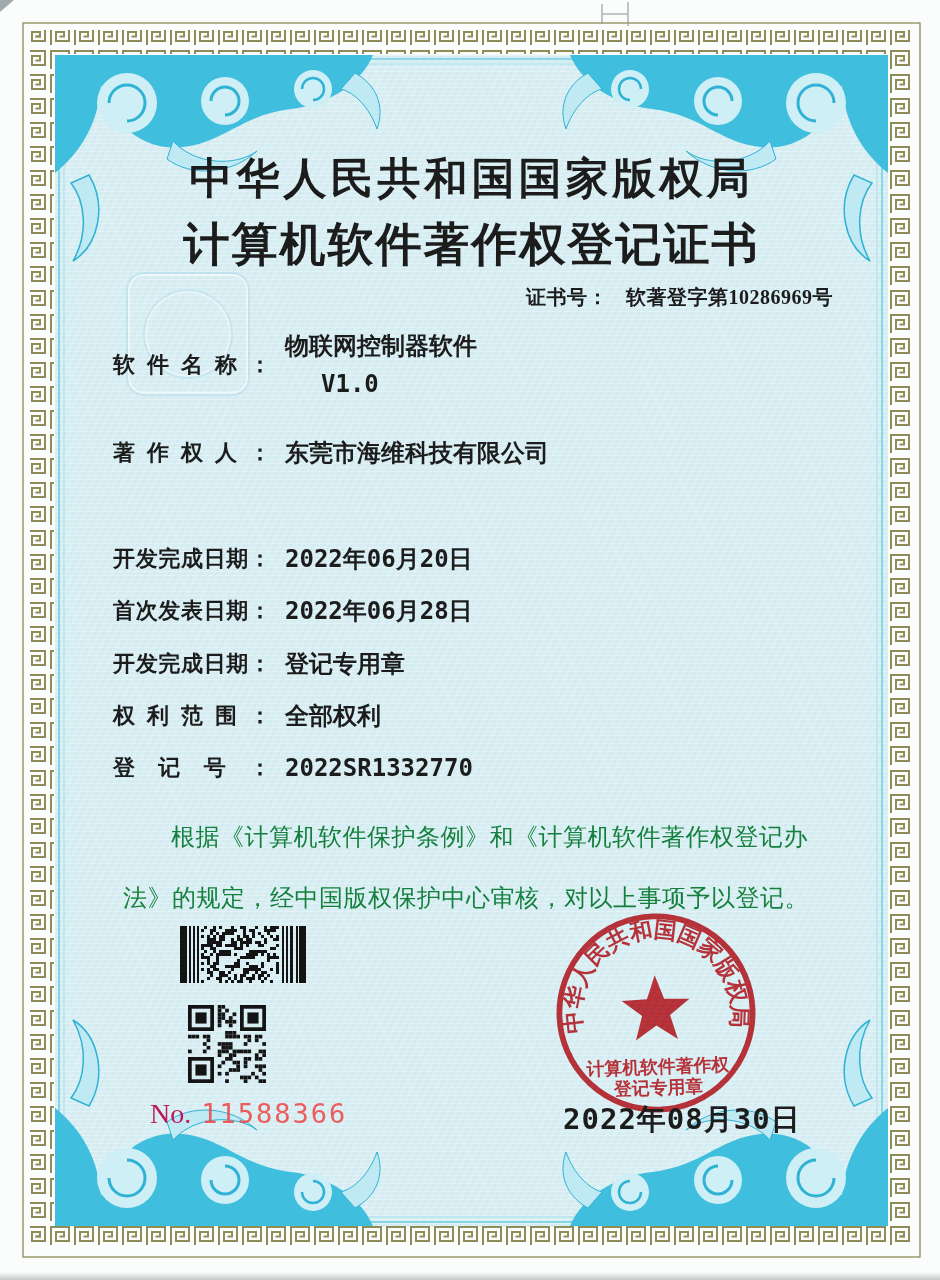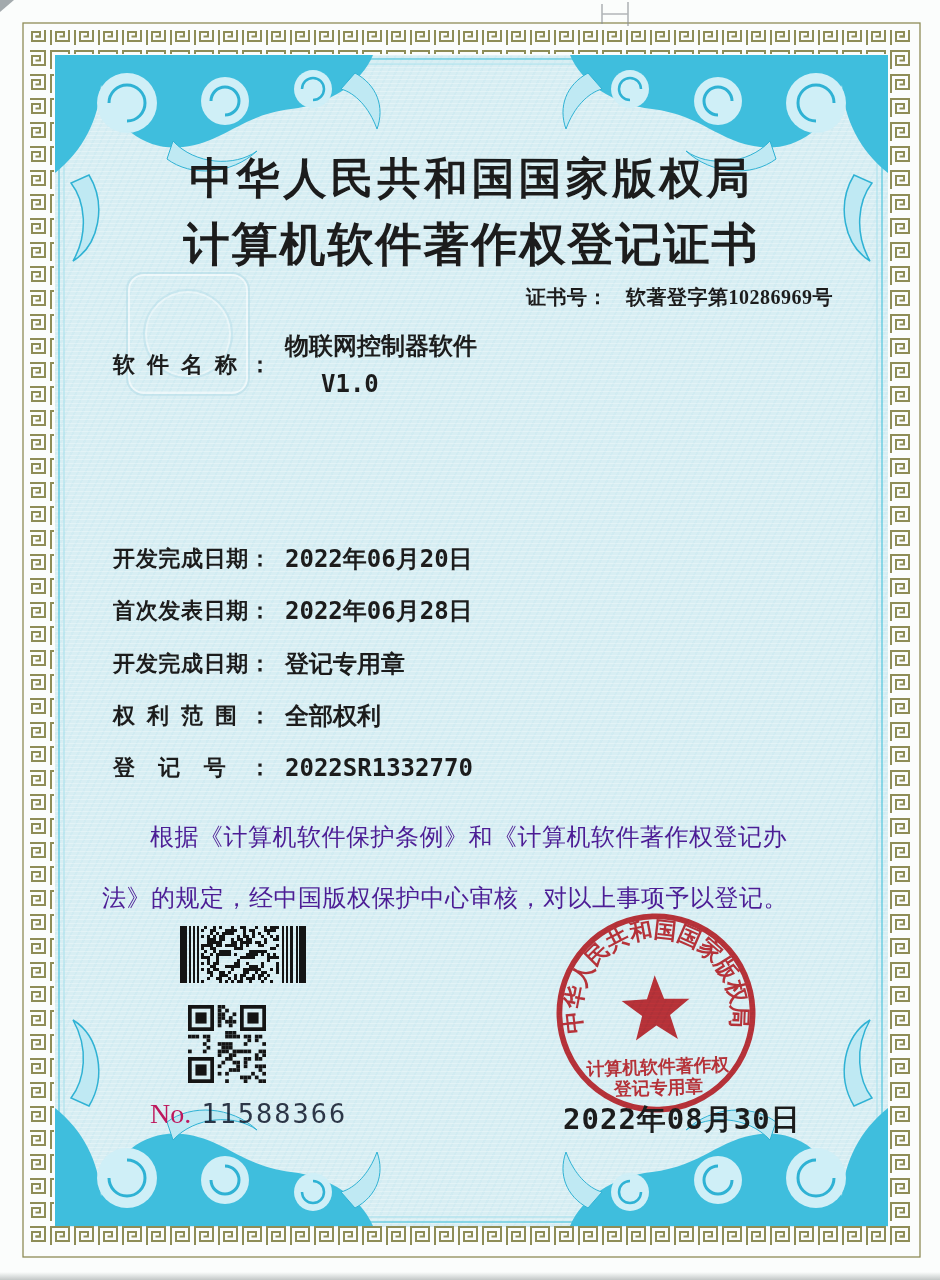--- a/index.html
+++ b/index.html
@@ -49,32 +49,32 @@
     flex:0 0 158px;
   }
   .fvalue{
     margin-left:14px;font-size:24px;font-weight:600;
     font-family:"DejaVu Sans Mono","Liberation Sans",monospace;
     line-height:38px;white-space:nowrap;
   }
   .fvalue .v2{display:block;margin-left:36px;}
 
   .paragraph{
-    position:absolute;left:102px;top:806px;width:722px;
+    position:absolute;left:123px;top:806px;width:722px;
     font-size:24px;line-height:61px;text-indent:2em;
-    letter-spacing:.5px;color:#4c1d95;
+    letter-spacing:.5px;color:#15803d;
   }
 
   .barcode{position:absolute;left:180px;top:926px;}
   .qrcode{position:absolute;left:188px;top:1005px;}
 
   .serial{position:absolute;left:150px;top:1098px;white-space:nowrap;}
   .serial .prefix{font-family:"Liberation Serif",serif;font-size:28px;color:#be185d;}
   .serial .num{
-    font-family:"DejaVu Sans Mono",monospace;font-size:27px;color:#0f172a;
+    font-family:"DejaVu Sans Mono",monospace;font-size:27px;color:#ef4444;
     letter-spacing:2px;margin-left:10px;opacity:.85;
   }
 
   .seal{position:absolute;left:551px;top:908px;width:210px;height:210px;
     transform:rotate(-2deg);opacity:.92;mix-blend-mode:multiply;}
   .issue-date{
     position:absolute;left:563px;top:1100px;
     font-size:29px;font-weight:bold;letter-spacing:1px;
     font-family:"DejaVu Sans Mono","Liberation Sans",monospace;white-space:nowrap;
   }
@@ -150,20 +150,24 @@
   </div>
 
   <div class="row" style="top:327px">
     <span class="flabel">软件名称：</span>
     <span class="fvalue">
       <span>物联网控制器软件</span>
       <span class="v2">V1.0</span>
     </span>
   </div>
 
+  <div class="row" style="top:434px">
+    <span class="flabel">著作权人：</span>
+    <span class="fvalue">东莞市海维科技有限公司</span>
+  </div>
 
   <div class="row" style="top:540px">
     <span class="flabel">开发完成日期：</span>
     <span class="fvalue">2022年06月20日</span>
   </div>
 
   <div class="row" style="top:592px">
     <span class="flabel">首次发表日期：</span>
     <span class="fvalue">2022年06月28日</span>
   </div>

